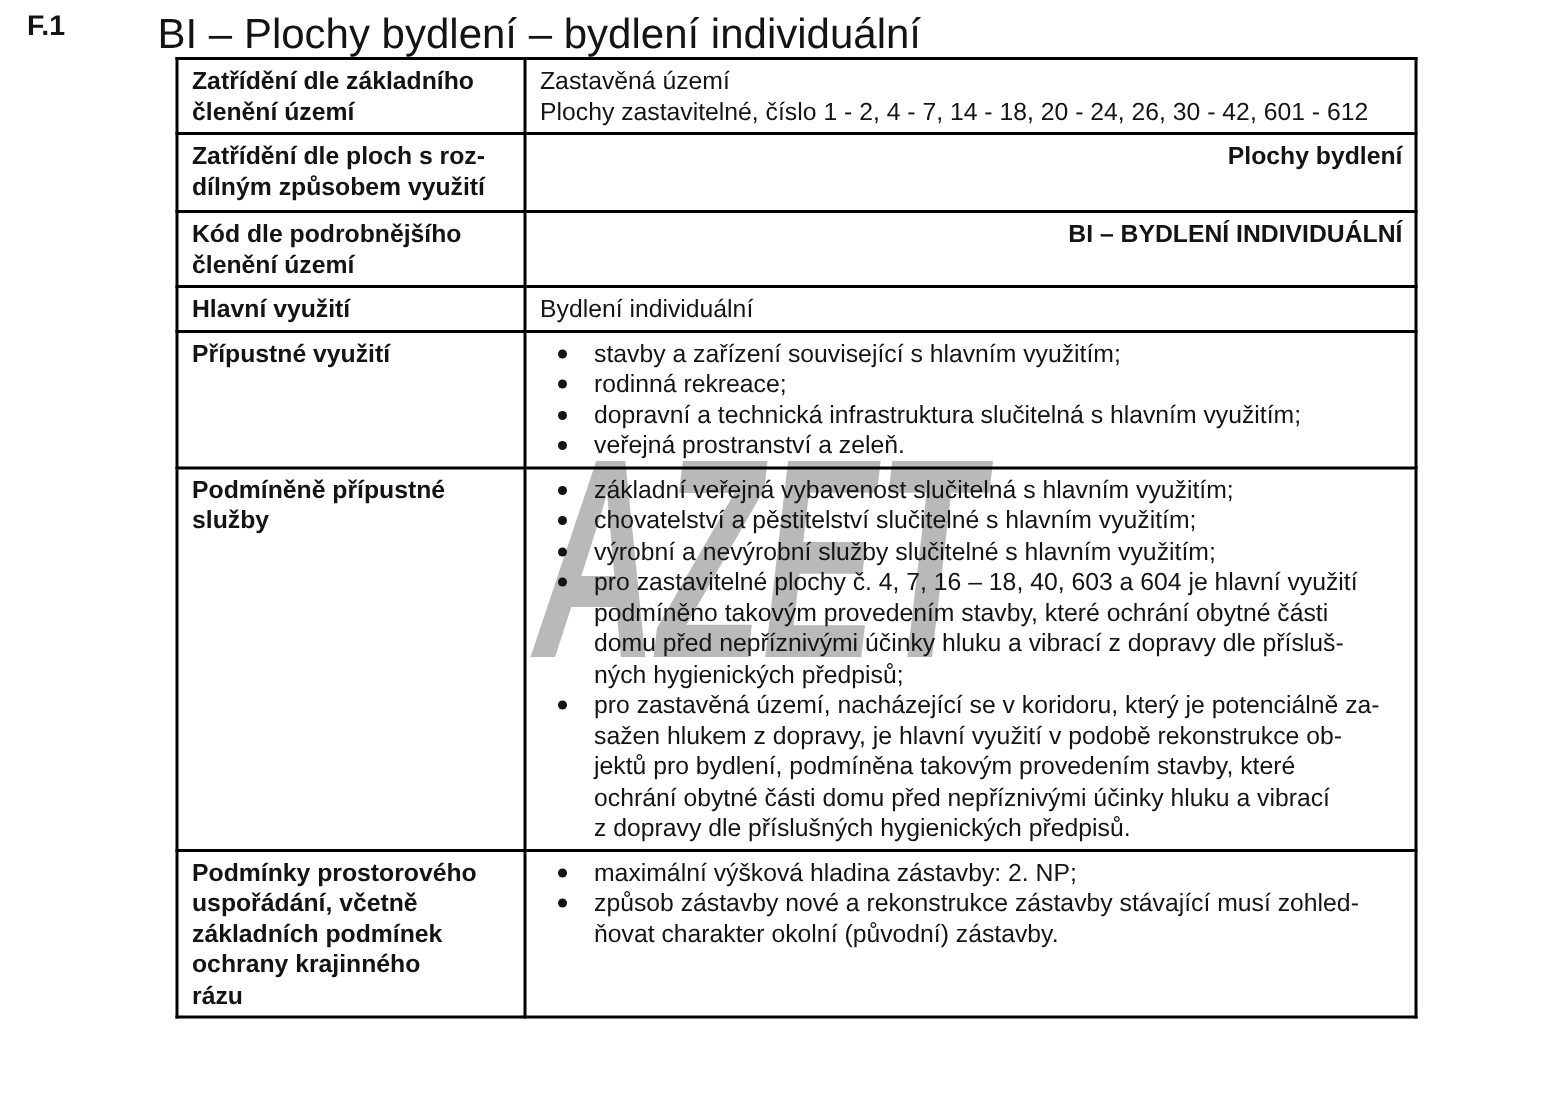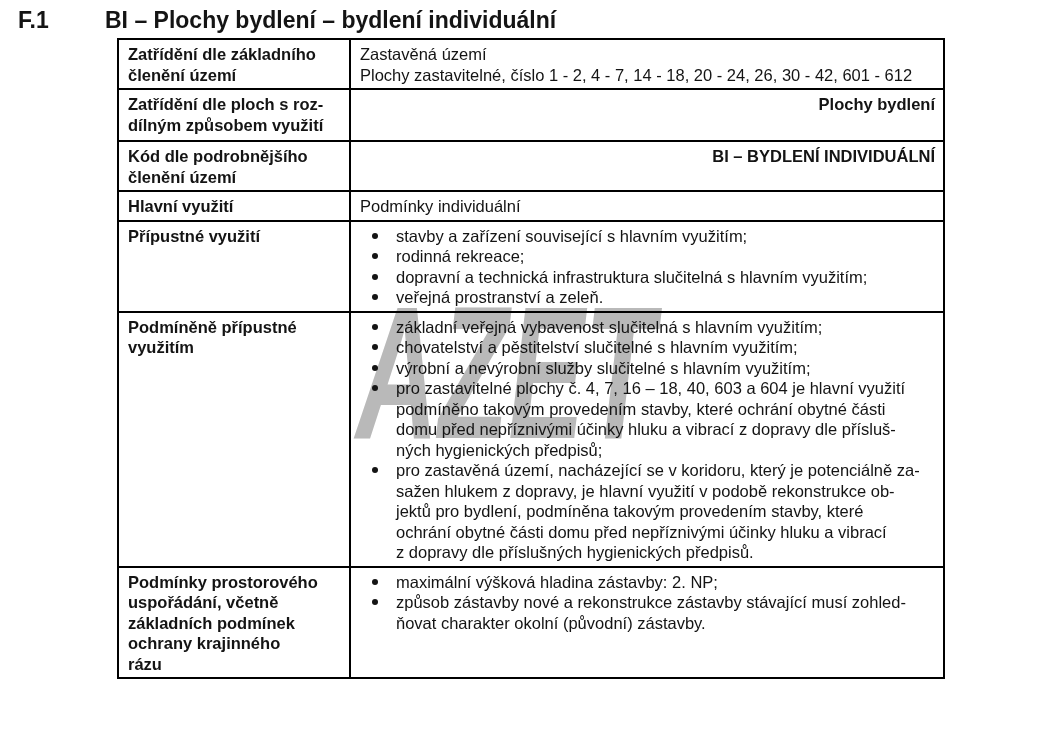--- a/index.html
+++ b/index.html
@@ -8,25 +8,25 @@
     position: relative;
     background: #ffffff;
     color: #141414;
     font-family: "Liberation Sans", sans-serif;
     overflow: hidden;
   }
 
   
   .section-num {
     position: absolute; left: 18px; top: 7px;
-    font-size: 23px; font-weight: bold; z-index: 2;
+    font-size: 19px; font-weight: bold; z-index: 2;
   }
   .page-title {
     position: absolute; left: 105px; top: 7px; margin: 0;
-    font-size: 23px; font-weight: bold; z-index: 2;
+    font-size: 28px; font-weight: normal; z-index: 2;
   }
 
   
   .watermark { position: absolute; inset: 0; z-index: 0; pointer-events: none; }
   .wm-azet { position: absolute; left: 352px; top: 288px; }
   .wm-reality { position: absolute; left: 394px; top: 430px; }
 
   
   table.zoning {
     position: absolute; left: 117px; top: 38px;
@@ -98,37 +98,37 @@
       <tr>
         <th>Kód dle podrobnějšího
 členění území</th>
         <td>
           <div class="cell-text bold">BI – BYDLENÍ INDIVIDUÁLNÍ</div>
         </td>
       </tr>
       <tr>
         <th>Hlavní využití</th>
         <td>
-          <div class="cell-text">Podmínky individuální</div>
+          <div class="cell-text">Bydlení individuální</div>
         </td>
       </tr>
       <tr>
         <th>Přípustné využití</th>
         <td>
           <ul class="bullets">
             <li class="bullet-item"><span class="dot"></span><span class="bullet-text">stavby a zařízení související s hlavním využitím;</span></li>
             <li class="bullet-item"><span class="dot"></span><span class="bullet-text">rodinná rekreace;</span></li>
             <li class="bullet-item"><span class="dot"></span><span class="bullet-text">dopravní a technická infrastruktura slučitelná s hlavním využitím;</span></li>
             <li class="bullet-item"><span class="dot"></span><span class="bullet-text">veřejná prostranství a zeleň.</span></li>
           </ul>
         </td>
       </tr>
       <tr>
         <th>Podmíněně přípustné
-využitím</th>
+služby</th>
         <td>
           <ul class="bullets">
             <li class="bullet-item"><span class="dot"></span><span class="bullet-text">základní veřejná vybavenost slučitelná s hlavním využitím;</span></li>
             <li class="bullet-item"><span class="dot"></span><span class="bullet-text">chovatelství a pěstitelství slučitelné s hlavním využitím;</span></li>
             <li class="bullet-item"><span class="dot"></span><span class="bullet-text">výrobní a nevýrobní služby slučitelné s hlavním využitím;</span></li>
             <li class="bullet-item"><span class="dot"></span><span class="bullet-text">pro zastavitelné plochy č. 4, 7, 16 – 18, 40, 603 a 604 je hlavní využití
 podmíněno takovým provedením stavby, které ochrání obytné části
 domu před nepříznivými účinky hluku a vibrací z dopravy dle přísluš-
 ných hygienických předpisů;</span></li>
             <li class="bullet-item"><span class="dot"></span><span class="bullet-text">pro zastavěná území, nacházející se v koridoru, který je potenciálně za-

